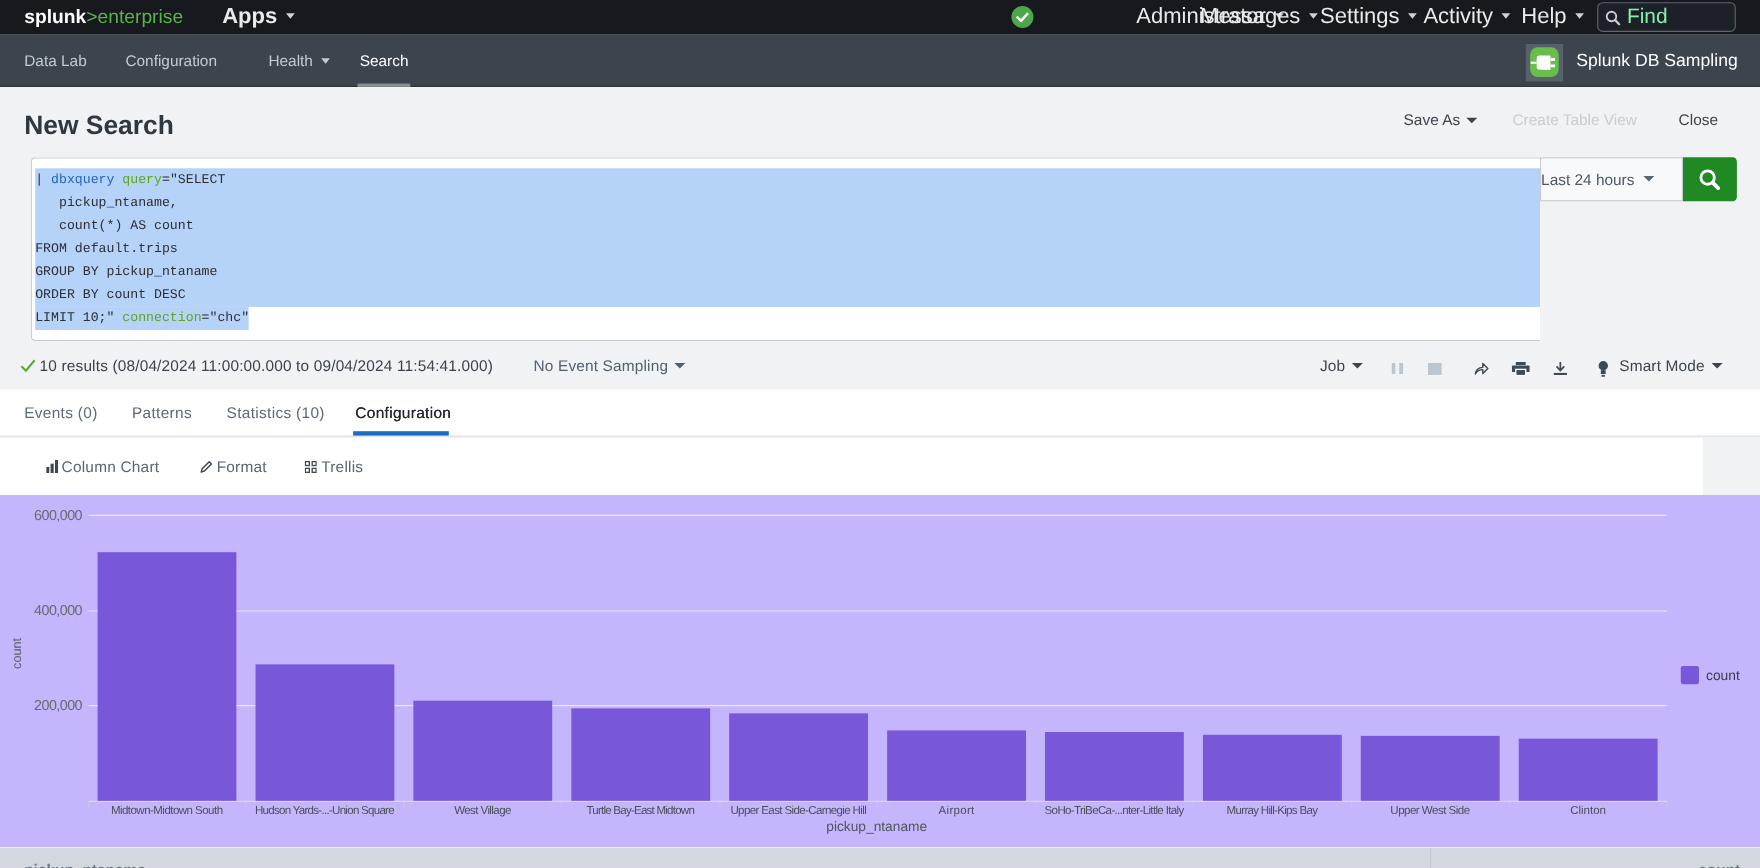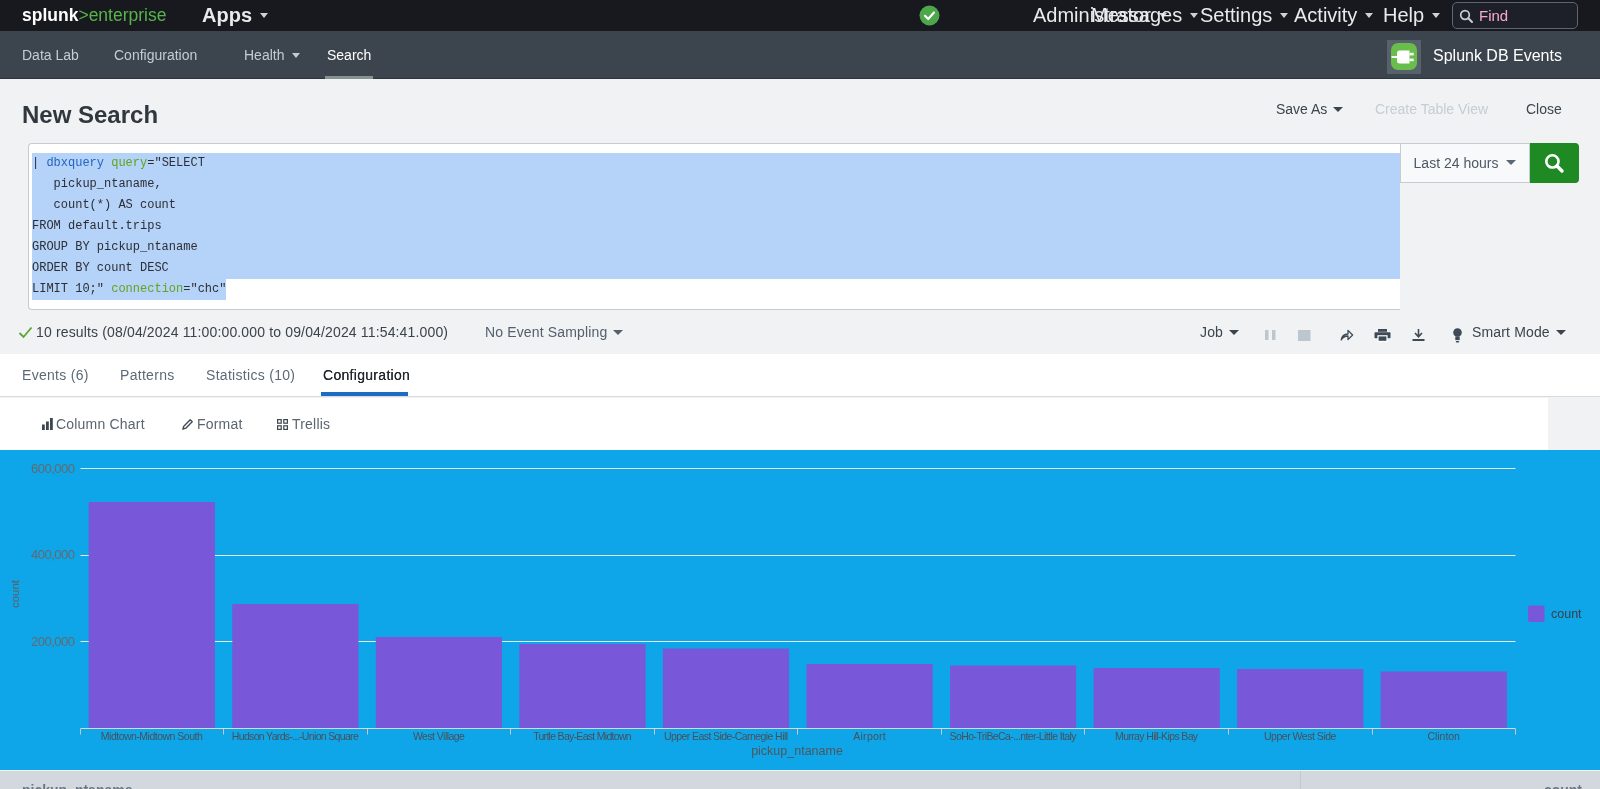--- a/index.html
+++ b/index.html
@@ -7,55 +7,55 @@
   body { font-family:"Liberation Sans", sans-serif; background:#f0f2f4; position:relative; }
   .abs { position:absolute; }
   
   #topbar { position:absolute; left:0; top:0; width:1600px; height:31px; background:#17191e; }
   #topbar .item { position:absolute; top:0; height:31px; line-height:31px; color:#e8eaed; font-size:20px; white-space:nowrap; }
   .caret { display:inline-block; width:0; height:0; border-left:4.5px solid transparent; border-right:4.5px solid transparent; border-top:5px solid #cdd2d8; vertical-align:middle; margin-left:8px; margin-top:-2px; }
   #logo { position:absolute; left:22px; top:0; height:31px; line-height:30px; font-size:17.5px; letter-spacing:0; }
   #logo .s { color:#fff; font-weight:700; }
   #logo .gt { color:#58b44a; font-weight:400; }
   #logo .e { color:#58b44a; font-weight:400; }
-  #findbox { position:absolute; left:1452px; top:2px; width:126px; height:27px; border:1px solid #5d6672; border-radius:5px; background:#1d2026; color:#f9a8d4; font-size:15px; line-height:25px; }
+  #findbox { position:absolute; left:1452px; top:2px; width:126px; height:27px; border:1px solid #5d6672; border-radius:5px; background:#1d2026; color:#86efac; font-size:19px; line-height:25px; }
   
   #navbar { position:absolute; left:0; top:31px; width:1600px; height:48px; background:#3c444d; border-bottom:1px solid #2f353c;padding-left:45px; }
   #navbar .nav { position:absolute; top:0; height:48px; line-height:48px; color:#c3ccd4; font-size:14px; white-space:nowrap; }
   #navbar .active { color:#fff; }
   #nav-underline { position:absolute; left:325px; top:76px; width:48px; height:3px; background:#87938f; }
   #appicon { position:absolute; left:1387px; top:9px; width:34px; height:34px; background:#57616b; }
   #appicon .green { position:absolute; left:4px; top:3px; width:26px; height:27px; background:#69bd4a; border-radius:7px; }
   #appname { position:absolute; left:1433px; top:0; height:48px; line-height:49px; color:#fff; font-size:16px; }
   
   #newsearch { position:absolute; left:22px; top:101px; font-size:24px; font-weight:700; color:#31373e; }
   .hlink { position:absolute; top:101px; font-size:14px; color:#3c444d; }
   .hlink.dis { color:#c6cdd4; }
   .hcaret { display:inline-block; width:0; height:0; border-left:5px solid transparent; border-right:5px solid transparent; border-top:5.5px solid #3c444d; vertical-align:middle; margin-left:6px; margin-top:-2px; }
   
   #querybox { position:absolute; left:28px; top:143px; width:1372px; height:167px; background:#fff; border:1px solid #c6cbd1; border-right:none; border-radius:4px 0 0 4px; overflow:hidden; }
   #querybox pre { position:absolute; left:3px; top:9px; font-family:"Liberation Mono", monospace; font-size:12px; line-height:21px; color:#2b2e34; }
   .sel { background:#b5d2f8; display:inline-block; }
   .kw-b { color:#2265c0; }
   .kw-g { color:#62a41e; }
-  #timepicker { position:absolute; left:1400px; top:143px; width:130px; height:40px; background:#f8f9fa; border:1px solid #c6cbd1; color:#4d5866; font-size:14px; line-height:38px; text-align:center; }
+  #timepicker { position:absolute; left:1400px; top:143px; width:130px; height:40px; background:#f8f9fa; border:1px solid #c6cbd1; color:#4d5866; font-size:14px; line-height:38px; }
   #searchbtn { position:absolute; left:1530px; top:143px; width:49px; height:40px; background:#1f8a24; border-radius:0 4px 4px 0; }
   
   #resultsbar { position:absolute; left:0; top:311px; width:1600px; height:43px; }
   #resultsbar .txt { position:absolute; top:0; height:43px; line-height:43px; font-size:14px; letter-spacing:0.15px; color:#3b424c; white-space:nowrap; }
   
   #tabsrow { position:absolute; left:0; top:354px; width:1600px; height:43px; background:#fff; border-bottom:1px solid #d7dbde; }
   #tabsrow .tab { position:absolute; top:0; height:43px; line-height:43px; font-size:14px; letter-spacing:0.3px; color:#5c6a77; white-space:nowrap; }
   #tabsrow .tab.active { color:#23282e; text-shadow:0 0 0.4px #23282e; }
   #tab-underline { position:absolute; left:321px; top:38px; width:87px; height:4px; background:#1a6dc2; }
   
   #vizbar { position:absolute; left:0; top:398px; width:1548px; height:52px; background:#fff; }
   #vizbar .ctl { position:absolute; top:0; height:52px; line-height:52px; font-size:14px; letter-spacing:0.2px; color:#5b6570; white-space:nowrap; }
   
-  #chart { position:absolute; left:0; top:450px; width:1600px; height:320px; background:#0ea5e9; }
+  #chart { position:absolute; left:0; top:450px; width:1600px; height:320px; background:#c4b5fd; }
   
   #bottombar { position:absolute; left:0; top:771px; width:1600px; height:18px; background:#d3d8de; overflow:hidden; }
   #bottombar .c { position:absolute; top:10.5px; font-size:14px; font-weight:700; color:#6b7683; }
 </style>
 </head>
 <body>
 
 <div id="topbar">
   <div id="logo"><span class="s">splunk</span><span class="gt">&gt;</span><span class="e">enterprise</span></div>
   <div class="item" style="left:202px; font-weight:700;">Apps<span class="caret"></span></div>
@@ -85,21 +85,21 @@
   <div id="appicon">
     <div class="green"></div>
     <svg style="position:absolute;left:0;top:0;" width="34" height="34" viewBox="0 0 34 34">
       <path d="M10 13 Q10 10.5 12.5 10.5 L17 10.5 L17 23.5 L12.5 23.5 Q10 23.5 10 21 Z" fill="#fff"></path>
       <rect x="16.5" y="10.5" width="6" height="13" fill="#fff"></rect>
       <rect x="4.5" y="16.1" width="5.5" height="1.9" fill="#fff"></rect>
       <rect x="22.5" y="12.8" width="4.2" height="2.6" fill="#fff"></rect>
       <rect x="22.5" y="18.6" width="4.2" height="2.6" fill="#fff"></rect>
     </svg>
   </div>
-  <div id="appname">Splunk DB Events</div>
+  <div id="appname">Splunk DB Sampling</div>
 </div>
 <div id="nav-underline"></div>
 
 <div id="newsearch">New Search</div>
 <div class="hlink" style="left:1276px;">Save As<span class="hcaret"></span></div>
 <div class="hlink dis" style="left:1375px;">Create Table View</div>
 <div class="hlink" style="left:1526px;">Close</div>
 
 <div id="querybox">
     <pre><span class="sel" style="width:1368px;">| <span class="kw-b">dbxquery</span> <span class="kw-g">query</span>="SELECT
@@ -152,21 +152,21 @@
 
   <svg class="abs" style="left:1452.5px; top:16.5px;" width="9" height="15" viewBox="0 0 9 15">
     <circle cx="4.5" cy="4.5" r="4.3" fill="#3e4a56"></circle>
     <rect x="2.3" y="8.5" width="4.4" height="3.6" fill="#3e4a56"></rect>
     <rect x="2.8" y="13" width="3.4" height="1.6" rx="0.8" fill="#3e4a56"></rect>
   </svg>
   <div class="txt" style="left:1472px; color:#3c444d;">Smart Mode<span class="hcaret"></span></div>
 </div>
 
 <div id="tabsrow">
-  <div class="tab" style="left:22px;">Events (6)</div>
+  <div class="tab" style="left:22px;">Events (0)</div>
   <div class="tab" style="left:120px;">Patterns</div>
   <div class="tab" style="left:206px;">Statistics (10)</div>
   <div class="tab active" style="left:323px;">Configuration</div>
   <div id="tab-underline"></div>
 </div>
 
 <div id="vizbar">
   <svg class="abs" style="left:42px; top:20px;" width="11" height="12" viewBox="0 0 11 12">
     <rect x="0" y="6.5" width="2.8" height="5.5" fill="#3e4651"></rect>
       <rect x="4" y="3.5" width="2.8" height="8.5" fill="#3e4651"></rect>

